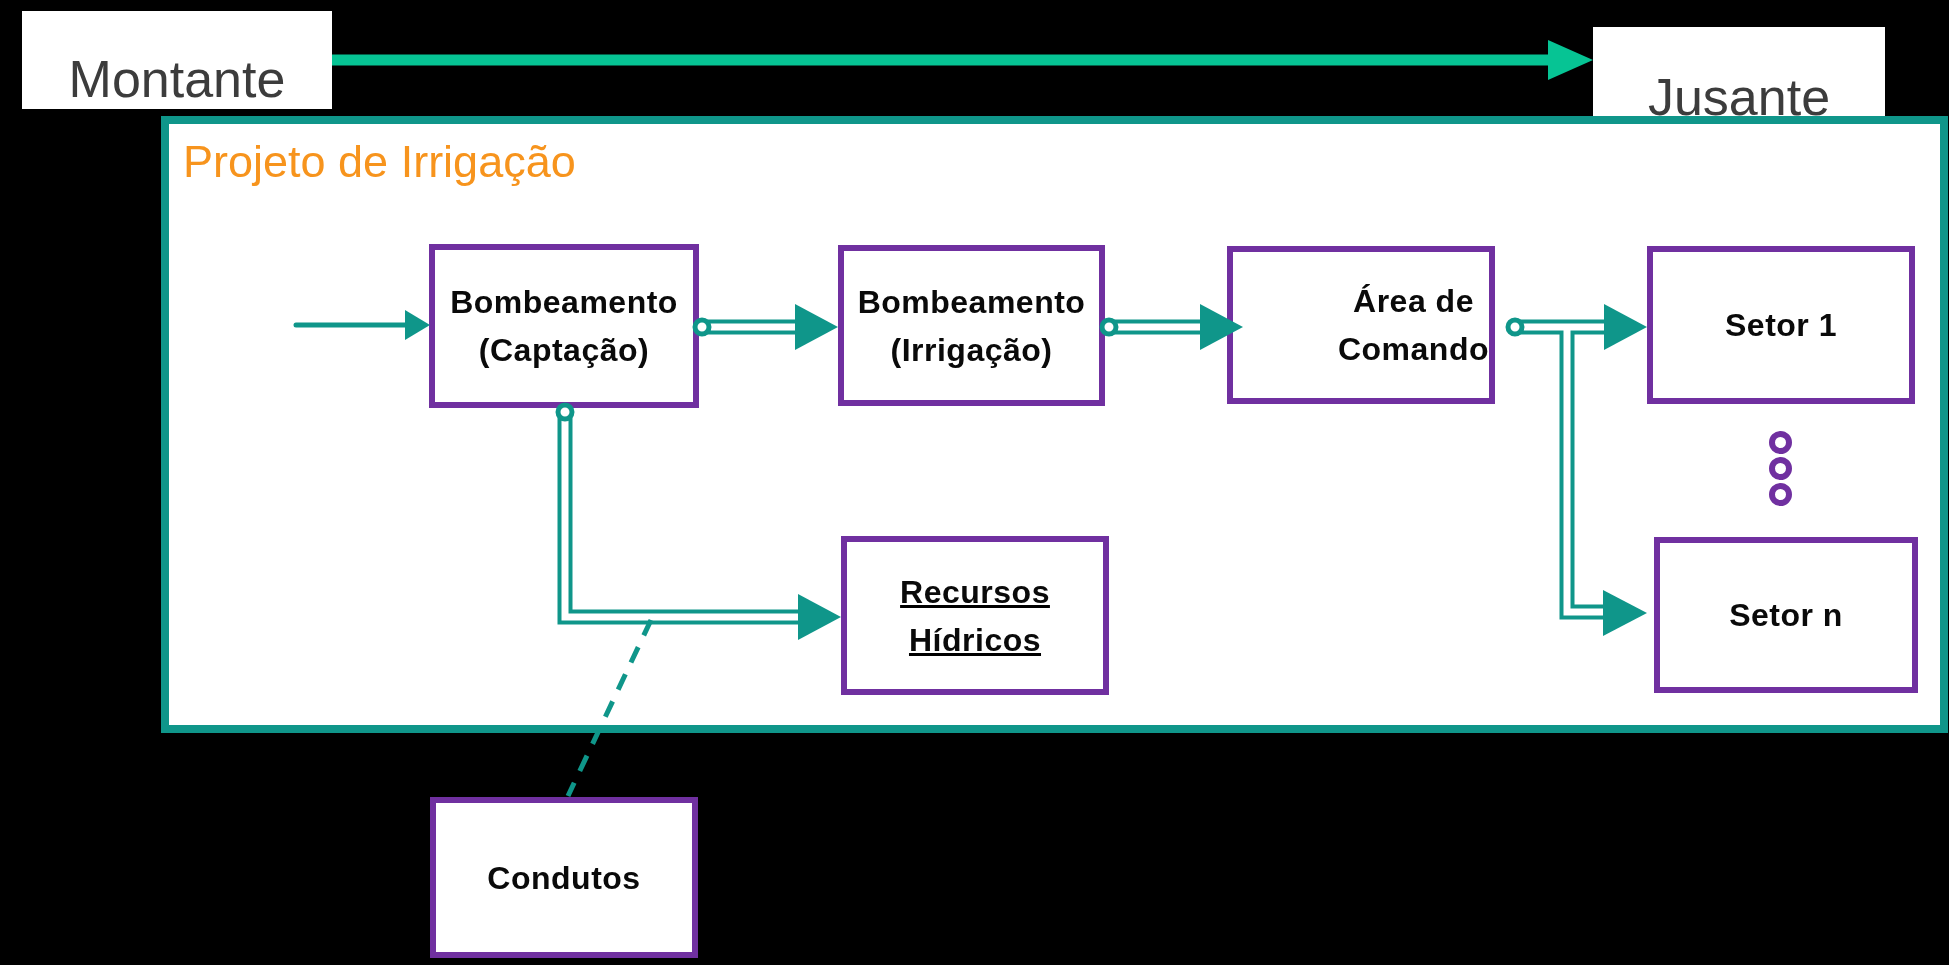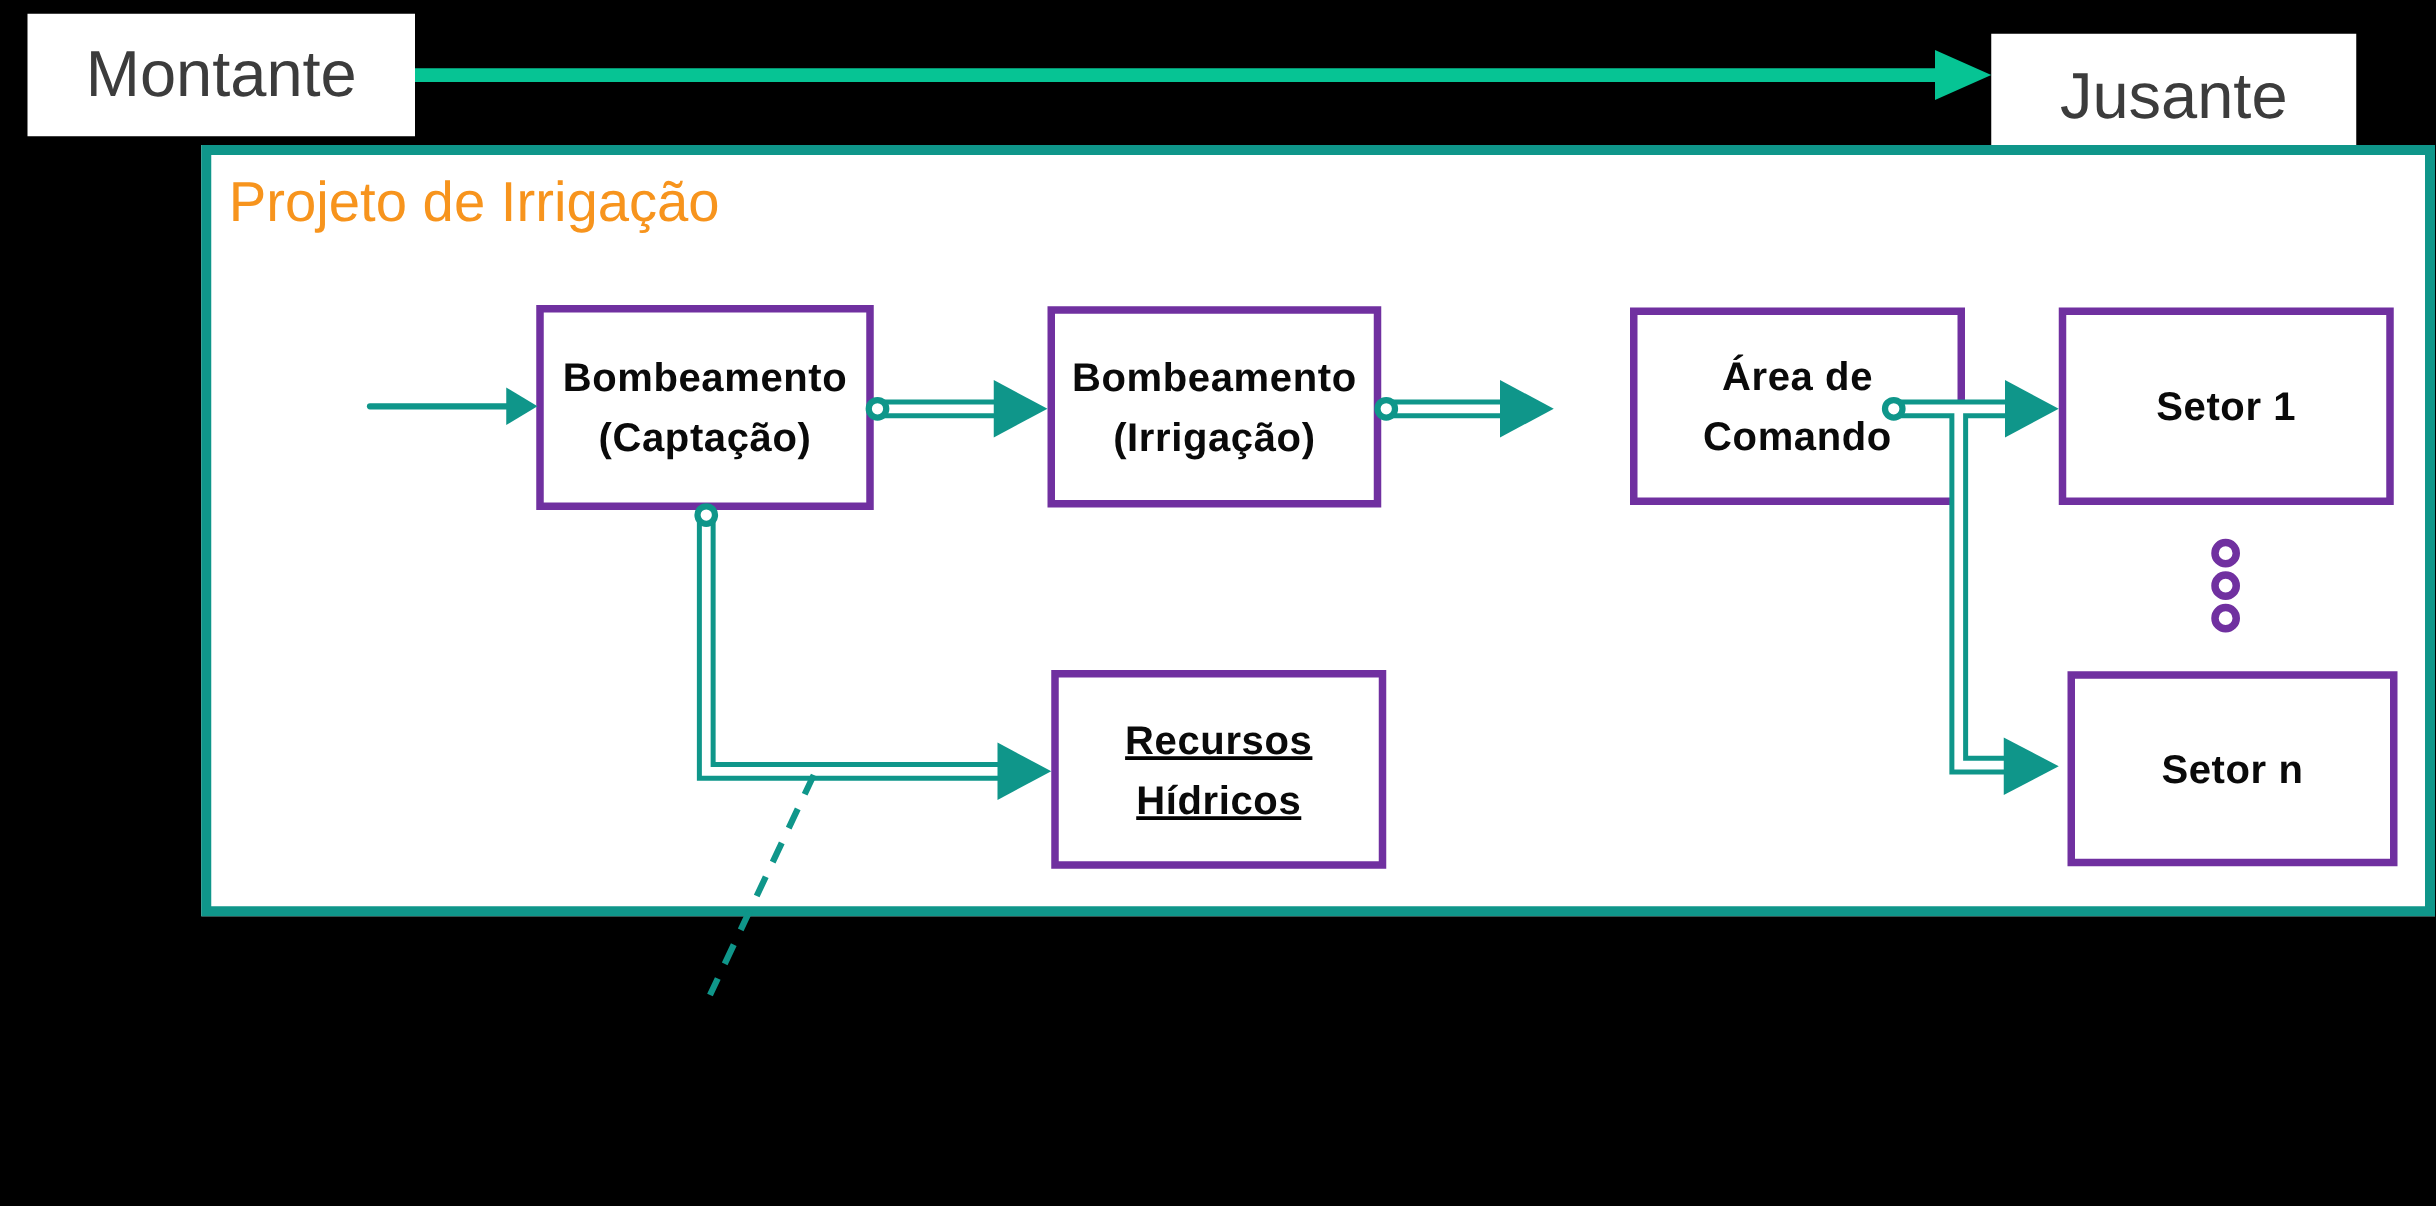--- a/index.html
+++ b/index.html
@@ -1,21 +1,21 @@
 <!DOCTYPE html>
 <html style="--teal: #0F968A; --bright: #06C494; --purple: #7030A0; --orange: #F7941D; --label-gray: #3C3C3C;"><head>
 <meta charset="utf-8">
 <style>
   html,body{margin:0;padding:0;background:#000;}
   .stage{
     position:relative;width:1949px;height:965px;background:#000;
     overflow:hidden;font-family:"Liberation Sans",sans-serif;
   }
   .flow-label{
-    position:absolute;background:#fff;display:flex;align-items:center;justify-content:center;
+    position:absolute;background:#fff;display:flex;align-items:flex-end;justify-content:center;
     font-size:52px;font-weight:400;color:var(--label-gray,#3C3C3C);
   }
   .montante{left:22px;top:11px;width:310px;height:98px;}
   .jusante{left:1593px;top:9px;width:292px;height:100px;margin-top:18px;}
   .container-box{
     position:absolute;left:161px;top:116px;width:1787px;height:617px;
     background:#fff;border:8px solid var(--teal,#0F968A);box-sizing:border-box;
   }
   .container-title{
     position:absolute;left:183px;top:136px;
@@ -25,21 +25,21 @@
     position:absolute;background:#fff;border:6px solid var(--purple,#7030A0);
     box-sizing:border-box;display:flex;align-items:center;justify-content:center;
   }
   .node-label{
     font-size:32px;font-weight:bold;color:#0a0a0a;text-align:center;
     line-height:1.5;white-space:pre-line;letter-spacing:0.5px;
   }
   .projeto{left:26px;top:246px;width:268px;height:158px;}
   .captacao{left:429px;top:244px;width:270px;height:164px;}
   .irrigacao{left:838px;top:245px;width:267px;height:161px;}
-  .comando{left:1304px;top:246px;width:268px;height:158px;}
+  .comando{left:1227px;top:246px;width:268px;height:158px;justify-content:flex-end;}
   .setor1{left:1647px;top:246px;width:268px;height:158px;}
   .recursos{left:841px;top:536px;width:268px;height:159px;text-decoration:underline;}
   .setorn{left:1654px;top:537px;width:264px;height:156px;}
   .condutos{left:430px;top:797px;width:268px;height:161px;}
   .ellipsis{
     position:absolute;left:1769px;top:431px;display:flex;flex-direction:column;gap:3px;
   }
   .dot{
     width:23px;height:23px;border-radius:50%;background:#fff;
     border:6px solid var(--purple,#7030A0);box-sizing:border-box;
@@ -86,20 +86,23 @@
   <div class="node setor1">
     <span class="node-label">Setor 1</span>
   </div>
   <div class="node recursos">
     <span class="node-label">Recursos
 Hídricos</span>
   </div>
   <div class="node setorn">
     <span class="node-label">Setor n</span>
   </div>
+  <div class="node condutos">
+    <span class="node-label">Condutos</span>
+  </div>
 
   <div class="ellipsis">
     <div class="dot"></div>
     <div class="dot"></div>
     <div class="dot"></div>
   </div>
 
   <svg class="connectors" viewBox="0 0 1949 965" xmlns="http://www.w3.org/2000/svg">
 
     <g>

